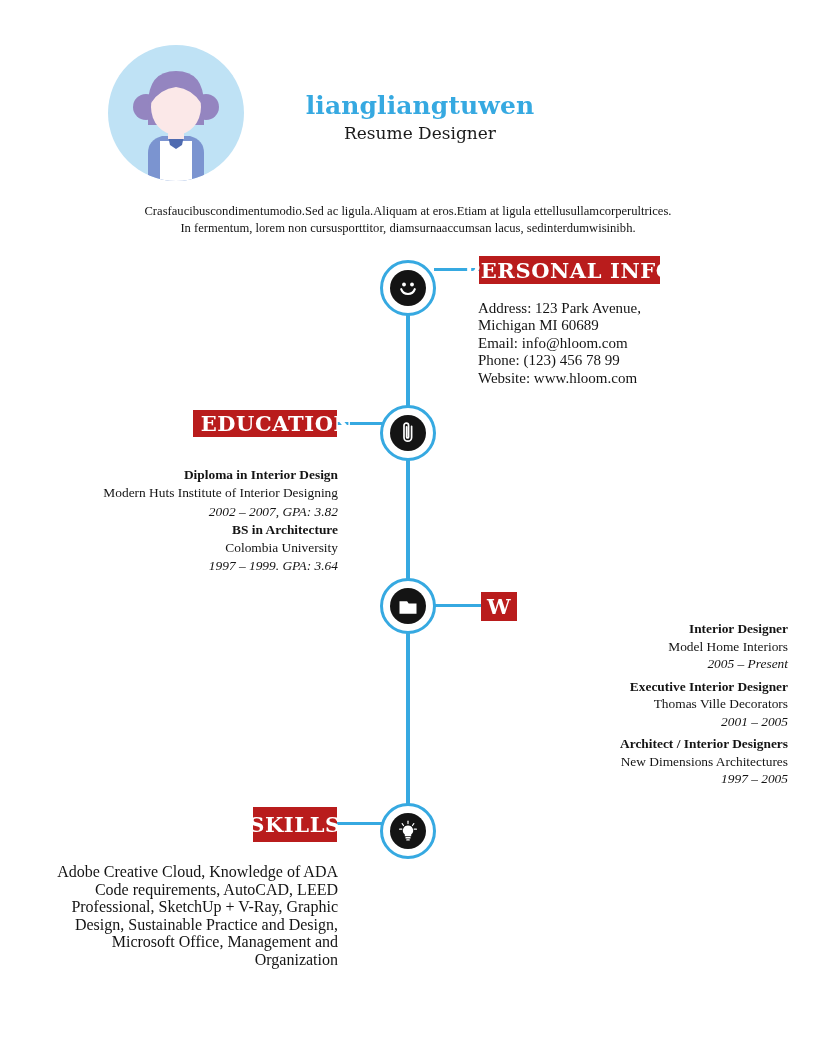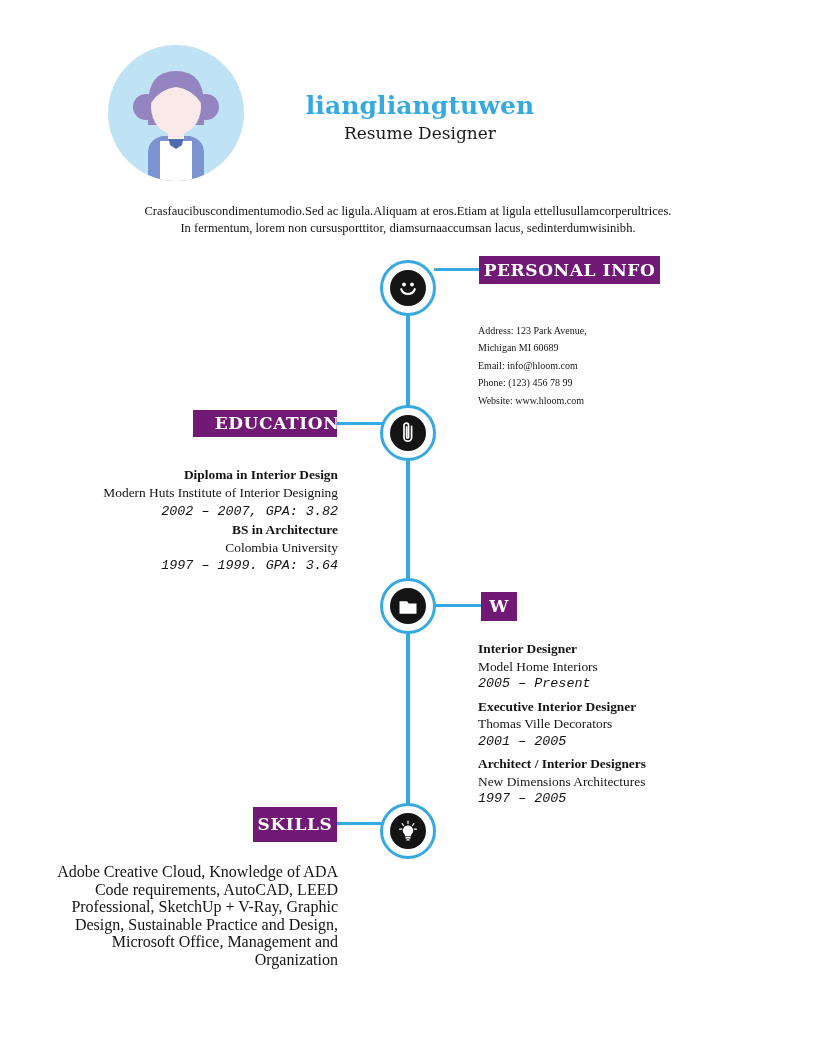--- a/index.html
+++ b/index.html
@@ -124,69 +124,69 @@
   .connector {
     position: absolute;
     height: 3px;
     background: #36a9e1;
     z-index: 1;
   }
 
   
   .badge {
     position: absolute;
-    background: #701a75;
+    background: #b91c1c;
     color: #ffffff;
     font-family: "DejaVu Serif", "Liberation Serif", serif;
-    font-size: 17px;
+    font-size: 21px;
     font-weight: bold;
     letter-spacing: 0.6px;
     display: flex;
     align-items: center;
     justify-content: center;
     box-sizing: border-box;
     z-index: 2;
     line-height: 1;
     white-space: nowrap;
   }
 
   
   .block {
     position: absolute;
     font-family: "Liberation Serif", serif;
     color: #141414;
   }
   .block .row { white-space: nowrap; }
   .lbl-bold { font-weight: bold; }
-  .lbl-italic { font-style: italic; font-family: Liberation Mono, monospace; }
+  .lbl-italic { font-style: italic; }
 
   #personal-info-block {
     left: 478px;
-    top: 322px;
+    top: 300px;
     width: 300px;
     text-align: left;
-    font-size: 10px;
+    font-size: 15px;
     line-height: 17.4px;
   }
 
   #education-block {
     left: 40px;
     top: 466px;
     width: 298px;
     text-align: right;
     font-size: 13.4px;
     line-height: 18.3px;
   }
   #education-block .entry { margin-bottom: 0; }
 
   #work-block {
     left: 478px;
-    top: 640px;
+    top: 620px;
     width: 310px;
-    text-align: left;
+    text-align: right;
     font-size: 13.4px;
     line-height: 17.5px;
   }
   #work-block .entry { margin-bottom: 5px; }
 
   #skills-block {
     left: 40px;
     top: 863px;
     width: 298px;
     text-align: right;

